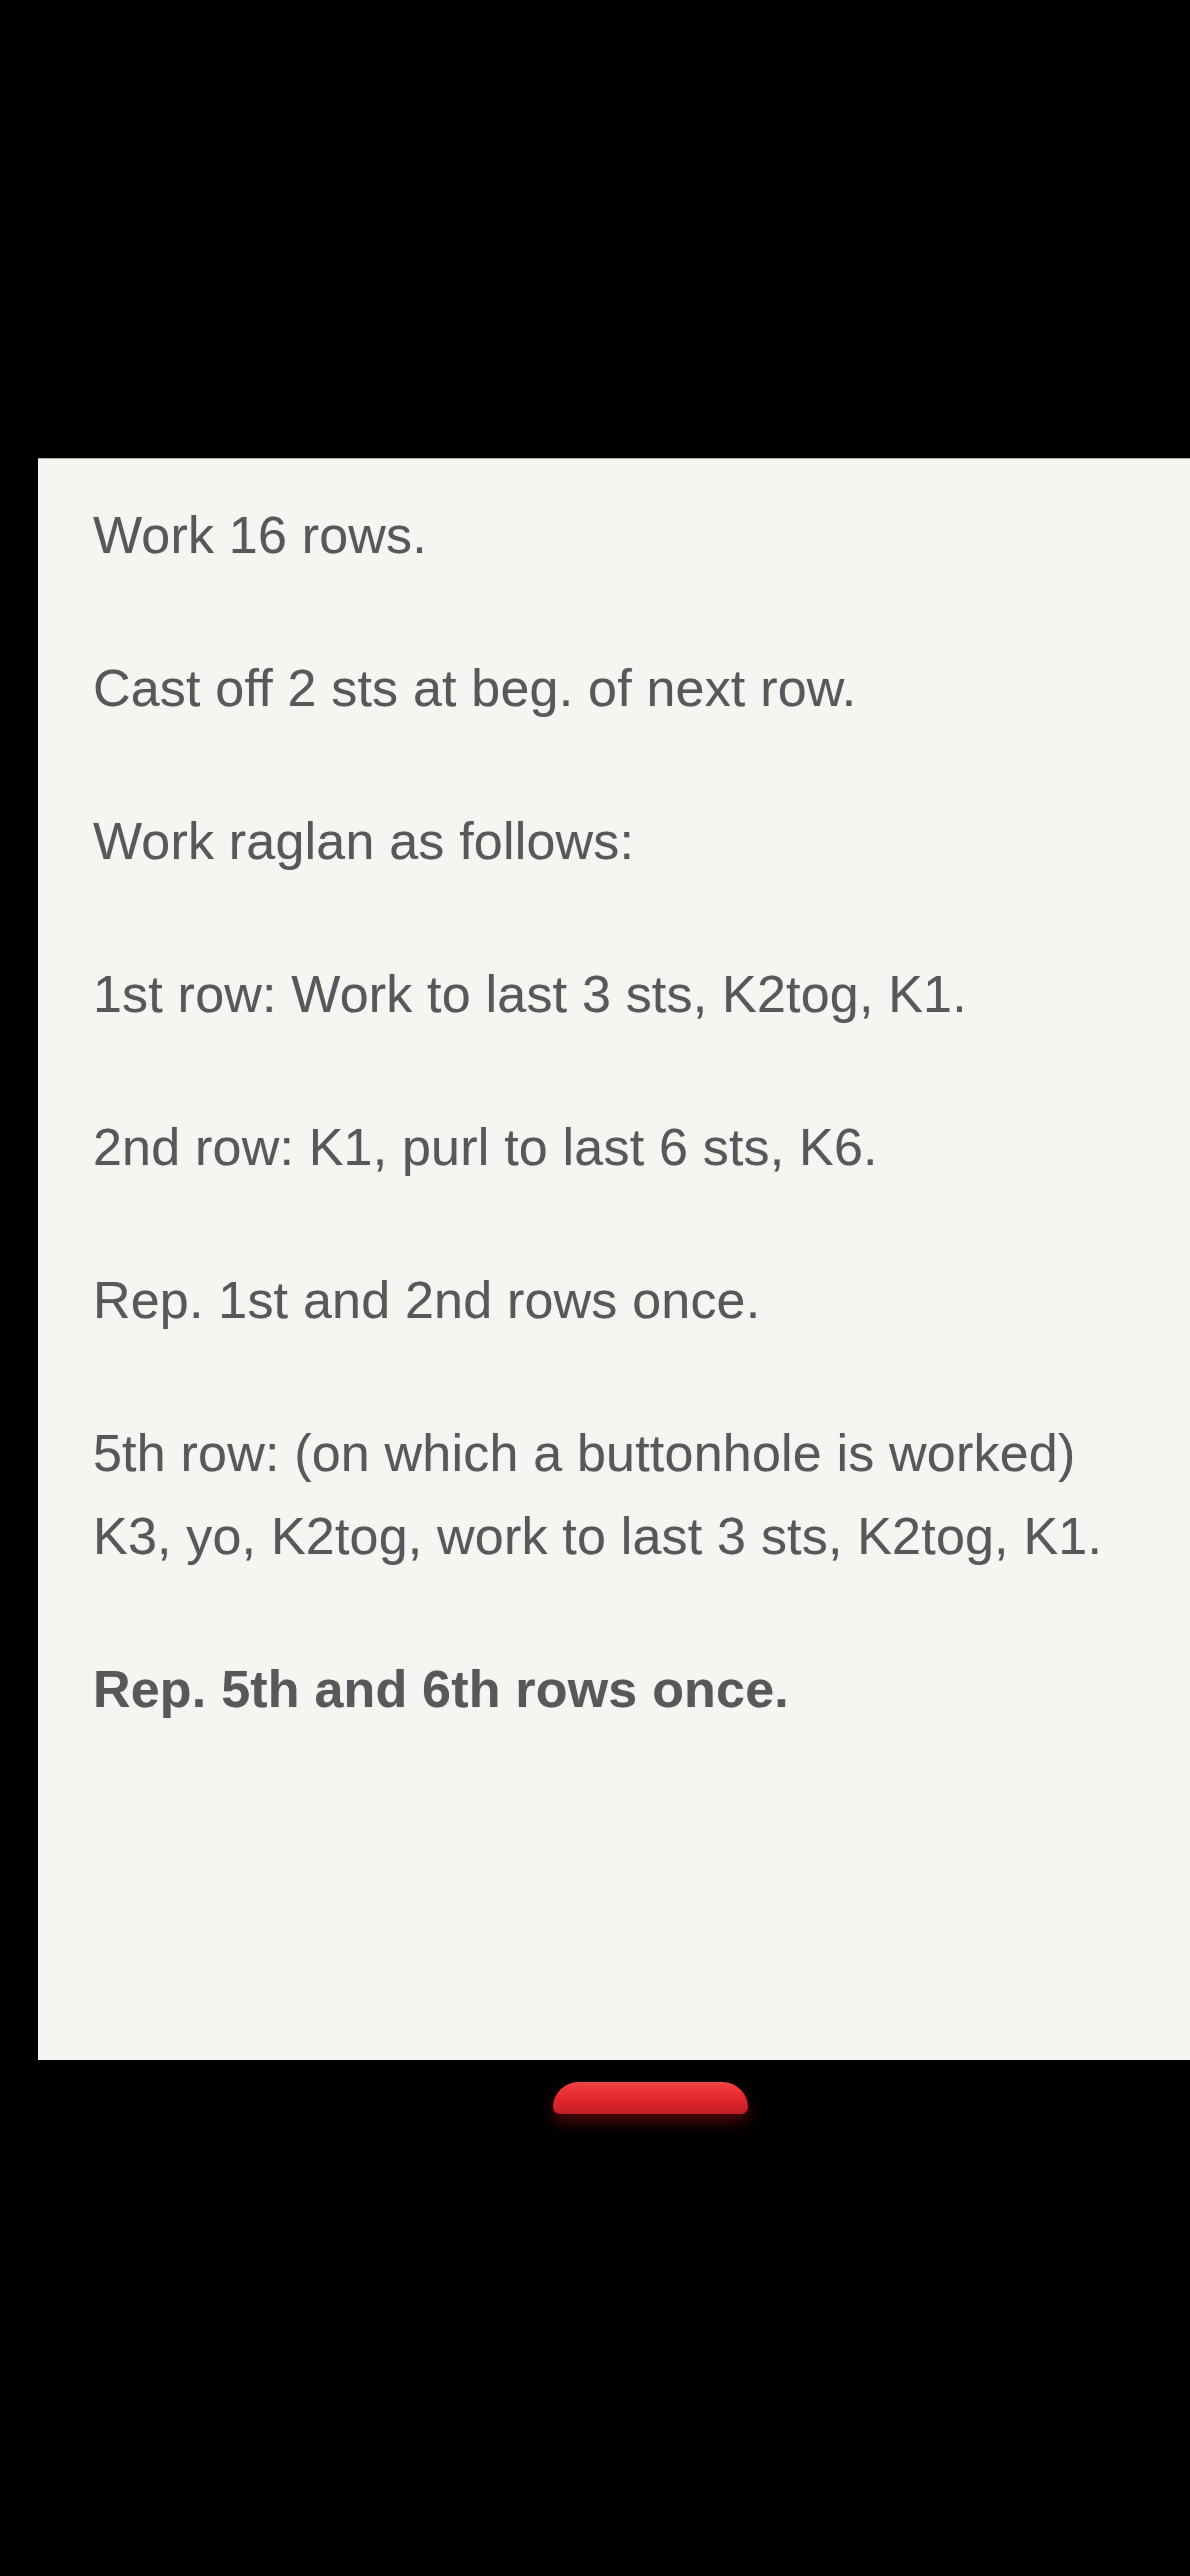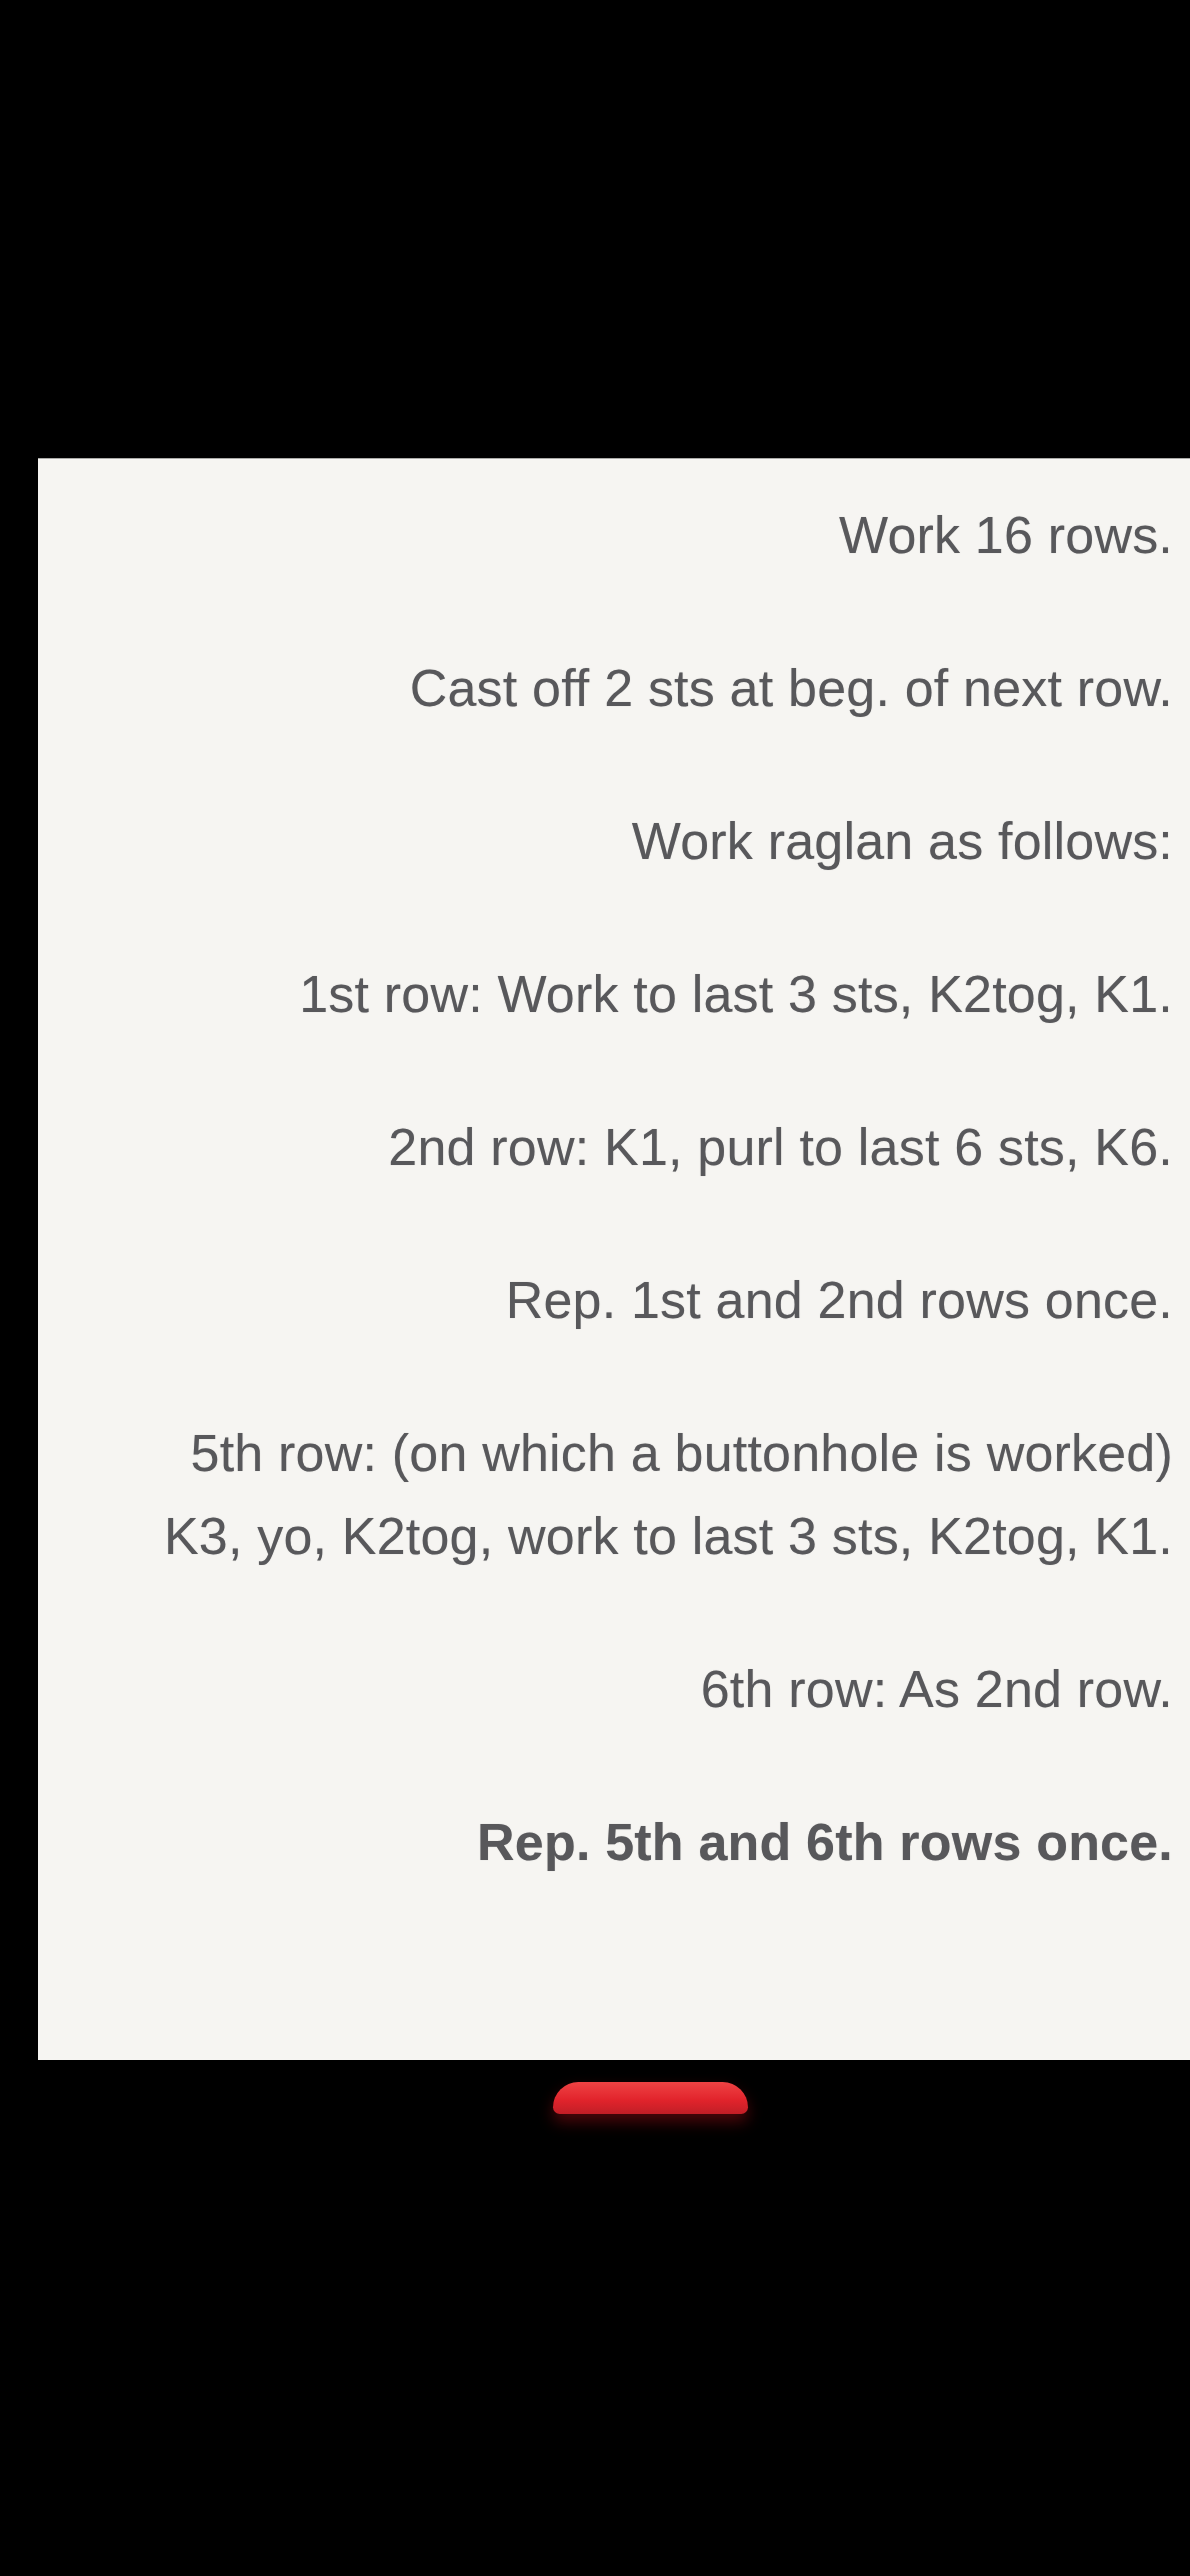--- a/index.html
+++ b/index.html
@@ -23,21 +23,20 @@
     position: absolute;
     left: 38px;
     top: 458px;
     width: 1152px;
     height: 1602px;
     background: #f6f5f2;
     border-top: 1.9px solid rgba(110,110,108,0.55);
     box-sizing: border-box;
     padding: 35px 17px 0 55px;
     color: #58585b;
-    text-align: right;
   }
   .para {
     font-size: 52px;
     line-height: 83px;
     font-weight: 500;
     letter-spacing: 0.2px;
     margin: 0 0 70px 0;
     color: #58585b;
     text-shadow: 0 0 1px rgba(88,88,91,0.35);
   }
@@ -60,20 +59,19 @@
   <div class="video-stage">
     <div class="pattern-card">
       <div id="paragraphs">
           <div class="para">Work 16 rows.</div>
           <div class="para">Cast off 2 sts at beg. of next row.</div>
           <div class="para">Work raglan as follows:</div>
           <div class="para">1st row: Work to last 3 sts, K2tog, K1.</div>
           <div class="para">2nd row: K1, purl to last 6 sts, K6.</div>
           <div class="para">Rep. 1st and 2nd rows once.</div>
           <div class="para">5th row: (on which a buttonhole is worked)<br>K3, yo, K2tog, work to last 3 sts, K2tog, K1.</div>
-          <div class="para">6th row: As 2nd row.</div>
           <div class="para">Rep. 5th and 6th rows once.</div>
         </div>
     </div>
     <div class="red-logo"></div>
   </div>
 </div>
 
 
 </body></html>

